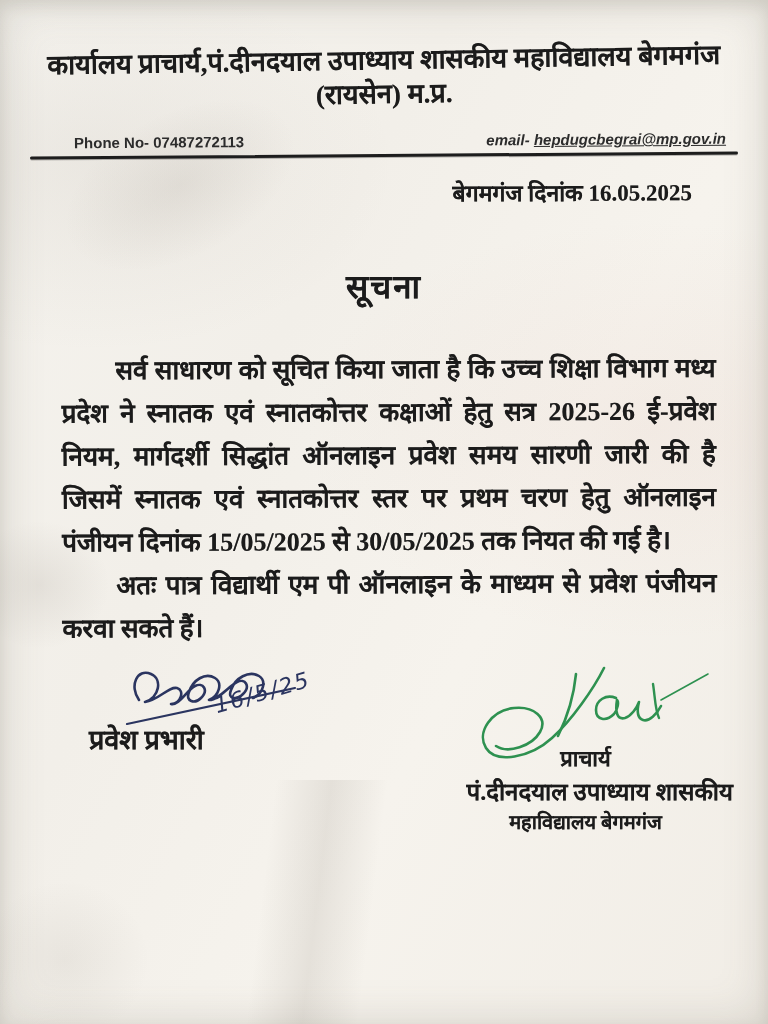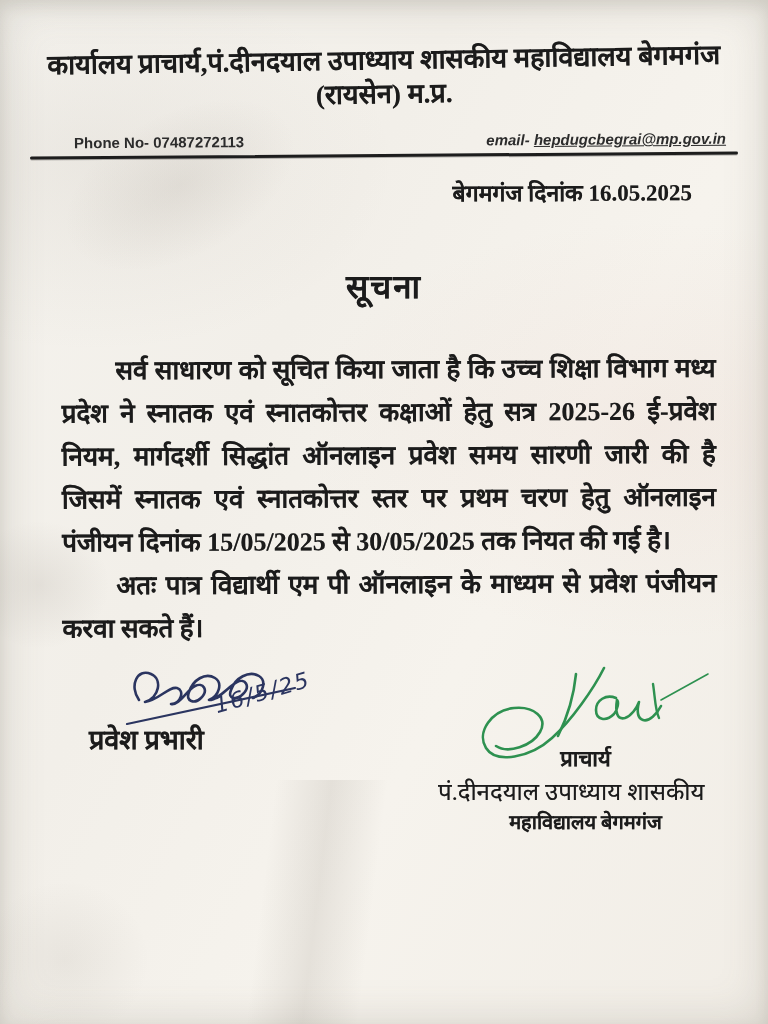--- a/index.html
+++ b/index.html
@@ -113,22 +113,22 @@
   .sig-right { position:absolute; left:438px; top:662px; width:295px; height:185px; }
   .sig-right svg { position:absolute; left:18px; top:0; }
   .sig-right .designation {
     position:absolute; left:0; top:80px; width:100%;
     text-align:center;
     font-size:22px; font-weight:700;
     text-shadow:0 0 0.5px rgba(0,0,0,0.5);
   }
   .sig-right .inst-line1 {
     position:absolute; left:0; top:112px; width:100%;
-    text-align:left;
-    font-size:24px; font-weight:400; white-space:nowrap;
+    text-align:right;
+    font-size:24px; font-weight:700; white-space:nowrap;
     text-shadow:0 0 0.5px rgba(0,0,0,0.5);
   }
   .sig-right .inst-line2 {
     position:absolute; left:0; top:146px; width:100%;
     text-align:center;
     font-size:20px; font-weight:700; white-space:nowrap;
     text-shadow:0 0 0.5px rgba(0,0,0,0.5);
   }
   .sig-path { fill:none; stroke-linecap:round; stroke-linejoin:round; }
 </style>

